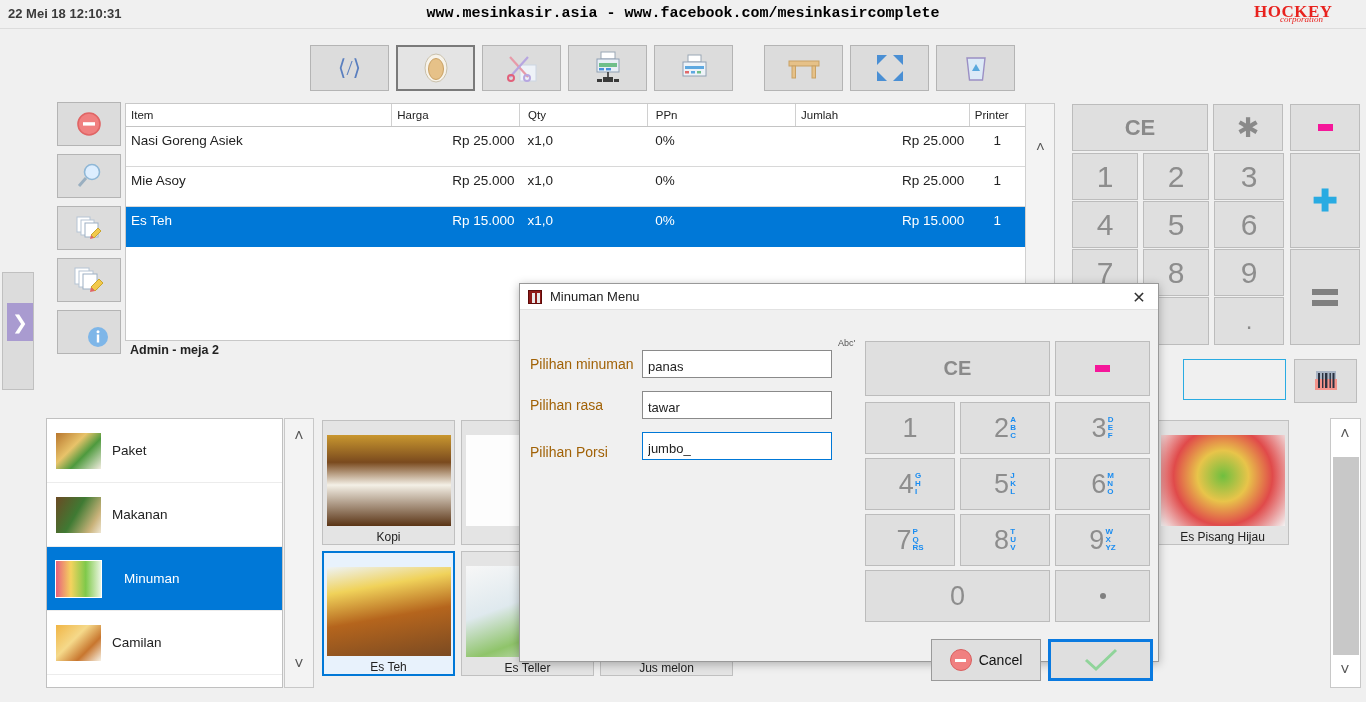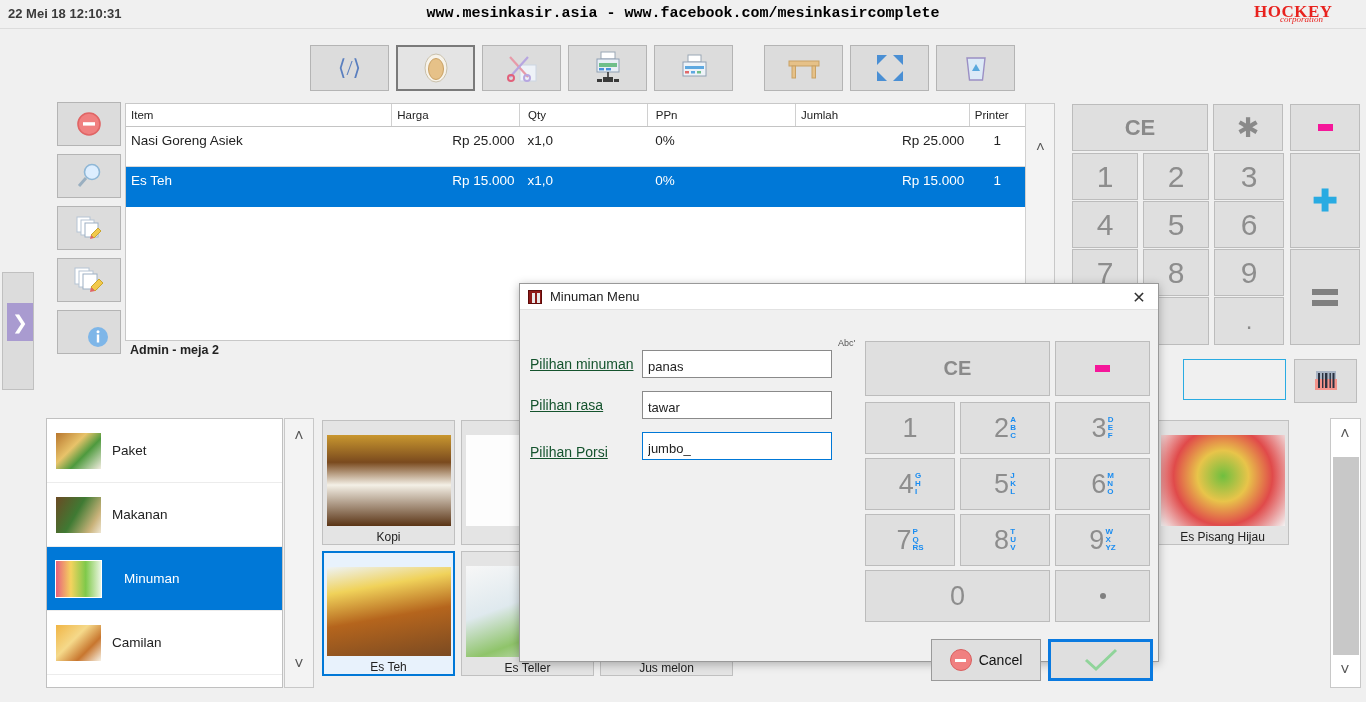--- a/index.html
+++ b/index.html
@@ -183,21 +183,21 @@
   }
   .modal-title { position: absolute; left: 30px; top: 5px; font-size: 13px; color: #222; }
   .modal-close {
     position: absolute; right: 8px; top: 2px; width: 22px; height: 22px;
     display: flex; align-items: center; justify-content: center;
     font-size: 16px; color: #333; cursor: pointer;
   }
   .modal-body { position: relative; height: 352px; }
 
   .frow { position: absolute; display: flex; align-items: center; }
-  .flabel { width: 112px; font-size: 14px; color: #14532d; text-decoration: underline; }
+  .flabel { width: 112px; font-size: 14px; color: #a16207; }
   .finput {
     width: 190px; height: 28px; background: #fff; border: 1px solid #8a8a8a;
     font-size: 13px; color: #222; padding: 4px 5px 0 5px;
     font-family: "Liberation Sans", sans-serif;
   }
   .finput.active { border: 1px solid #0078d7; }
   .abc-tag { position: absolute; left: 318px; top: 28px; font-size: 9px; color: #555; }
 
   .mk-btn {
     position: absolute; background: #dfdfdf; border: 1px solid #bcbcbc;
@@ -370,20 +370,28 @@
       </thead>
       <tbody>
         <tr>
           <td class="c-item">Nasi Goreng Asiek</td>
           <td class="c-harga">Rp 25.000</td>
           <td class="c-qty">x1,0</td>
           <td class="c-ppn">0%</td>
           <td class="c-jml">Rp 25.000</td>
           <td class="c-prn">1</td>
         </tr>
+        <tr>
+          <td class="c-item">Mie Asoy</td>
+          <td class="c-harga">Rp 25.000</td>
+          <td class="c-qty">x1,0</td>
+          <td class="c-ppn">0%</td>
+          <td class="c-jml">Rp 25.000</td>
+          <td class="c-prn">1</td>
+        </tr>
         <tr class="sel">
           <td class="c-item">Es Teh</td>
           <td class="c-harga">Rp 15.000</td>
           <td class="c-qty">x1,0</td>
           <td class="c-ppn">0%</td>
           <td class="c-jml">Rp 15.000</td>
           <td class="c-prn">1</td>
         </tr>
       </tbody>
     </table>

